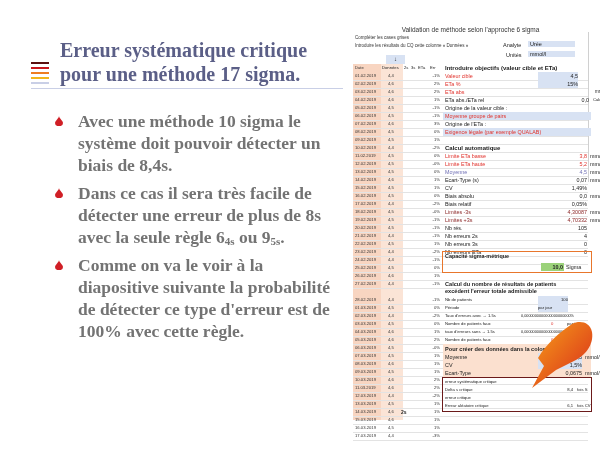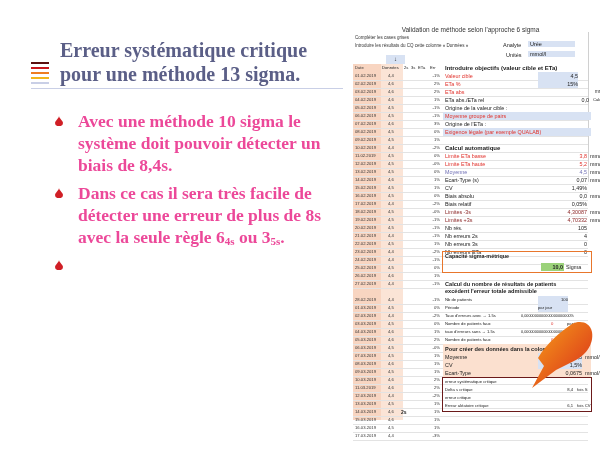--- a/index.html
+++ b/index.html
@@ -10,21 +10,21 @@
     .title-bars { position: absolute; left: 31px; top: 62px; width: 18px; }
     .title-bars div { height: 2px; margin-bottom: 3px; }
     .title {
       position: absolute; left: 60px; top: 38px; width: 300px;
       font-family: "Liberation Serif", serif; font-weight: bold; font-size: 20px;
       line-height: 24px; color: #5b5f87;
     }
     .title-rule { position: absolute; left: 31px; top: 88px; width: 312px; height: 1px; background: #c9cfe6; }
     .bullets { position: absolute; left: 52px; top: 110px; width: 290px; }
     .bullet { position: relative; padding-left: 26px; margin-bottom: 6px;
-      font-family: "Liberation Serif", serif; font-weight: bold; font-size: 17.5px; line-height: 22px; color: #ec4899; }
+      font-family: "Liberation Serif", serif; font-weight: bold; font-size: 17.5px; line-height: 22px; color: #737373; }
     .bullet .drop { position: absolute; left: 3px; top: 6px; width: 8px; height: 10px; }
     .bullet sub { font-size: 11px; vertical-align: -2px; line-height: 0; }
 
     
     .sheet { position: absolute; left: 353px; top: 26px; width: 240px; height: 398px;
       font-family: "Liberation Sans", sans-serif; color: #222; }
     .sheet-title { position: absolute; left: 0; top: 0; width: 235px; text-align: center; font-size: 6.5px; color: #333; }
     .grid-line { position: absolute; left: 0; height: 1px; background: #e3e3e3; width: 235px; }
     .hint { position: absolute; font-size: 4.5px; color: #333; }
     .hdr-cell { position: absolute; font-size: 5.5px; }
@@ -58,41 +58,42 @@
 
 <div class="title-bars">
   <div style="background:#5a0f0f"></div>
   <div style="background:#c8161d"></div>
   <div style="background:#ee7d22"></div>
   <div style="background:#f2b51b"></div>
   <div style="background:#c9cfe6"></div>
 </div>
 <div class="title">
   <div>Erreur systématique critique</div>
-  <div>pour une méthode 13 sigma.</div>
+  <div>pour une méthode 17 sigma.</div>
 </div>
 <div class="title-rule"></div>
 
 <div class="bullets">
   <div class="bullet">
     <svg class="drop" viewBox="0 0 8 10">
         <path d="M4 0 C4 2 0 5 0 7 A4 3.2 0 0 0 8 7 C8 5 4 2 4 0Z" fill="#d01f26"></path>
       </svg>
     <span>Avec une méthode 10 sigma le système doit pouvoir détecter un biais de 8,4s.</span>
   </div>
   <div class="bullet">
     <svg class="drop" viewBox="0 0 8 10">
         <path d="M4 0 C4 2 0 5 0 7 A4 3.2 0 0 0 8 7 C8 5 4 2 4 0Z" fill="#d01f26"></path>
       </svg>
-    <span>Dans ce cas il sera très facile de détecter une erreur de plus de 8s avec la seule règle 6</span><sub>4s</sub><span> ou 3</span><sub>5s</sub><span>.</span>
+    <span>Dans ce cas il sera très facile de détecter une erreur de plus de 8s avec la seule règle 6</span><sub>4s</sub><span> ou 9</span><sub>5s</sub><span>.</span>
   </div>
   <div class="bullet">
     <svg class="drop" viewBox="0 0 8 10">
         <path d="M4 0 C4 2 0 5 0 7 A4 3.2 0 0 0 8 7 C8 5 4 2 4 0Z" fill="#d01f26"></path>
       </svg>
+    <span>Comme on va le voir à la diapositive suivante la probabilité de détecter ce type d'erreur est de 100% avec cette règle.</span>
   </div>
 </div>
 
 <div class="sheet">
   <div class="sheet-title">Validation de méthode selon l'approche 6 sigma</div>
   <div class="hint" style="left:2px;top:9px;">Compléter les cases grises</div>
   <div class="hint" style="left:2px;top:17px;">Introduire les résultats du CQ cette colonne « Données »</div>
   <div class="hdr-cell" style="left:150px;top:16px;">Analyte</div>
   <div class="hdr-cell blue" style="left:175px;top:15px;width:45px;padding-left:2px;">Urée</div>
   <div class="hdr-cell" style="left:153px;top:26px;">Unités</div>

